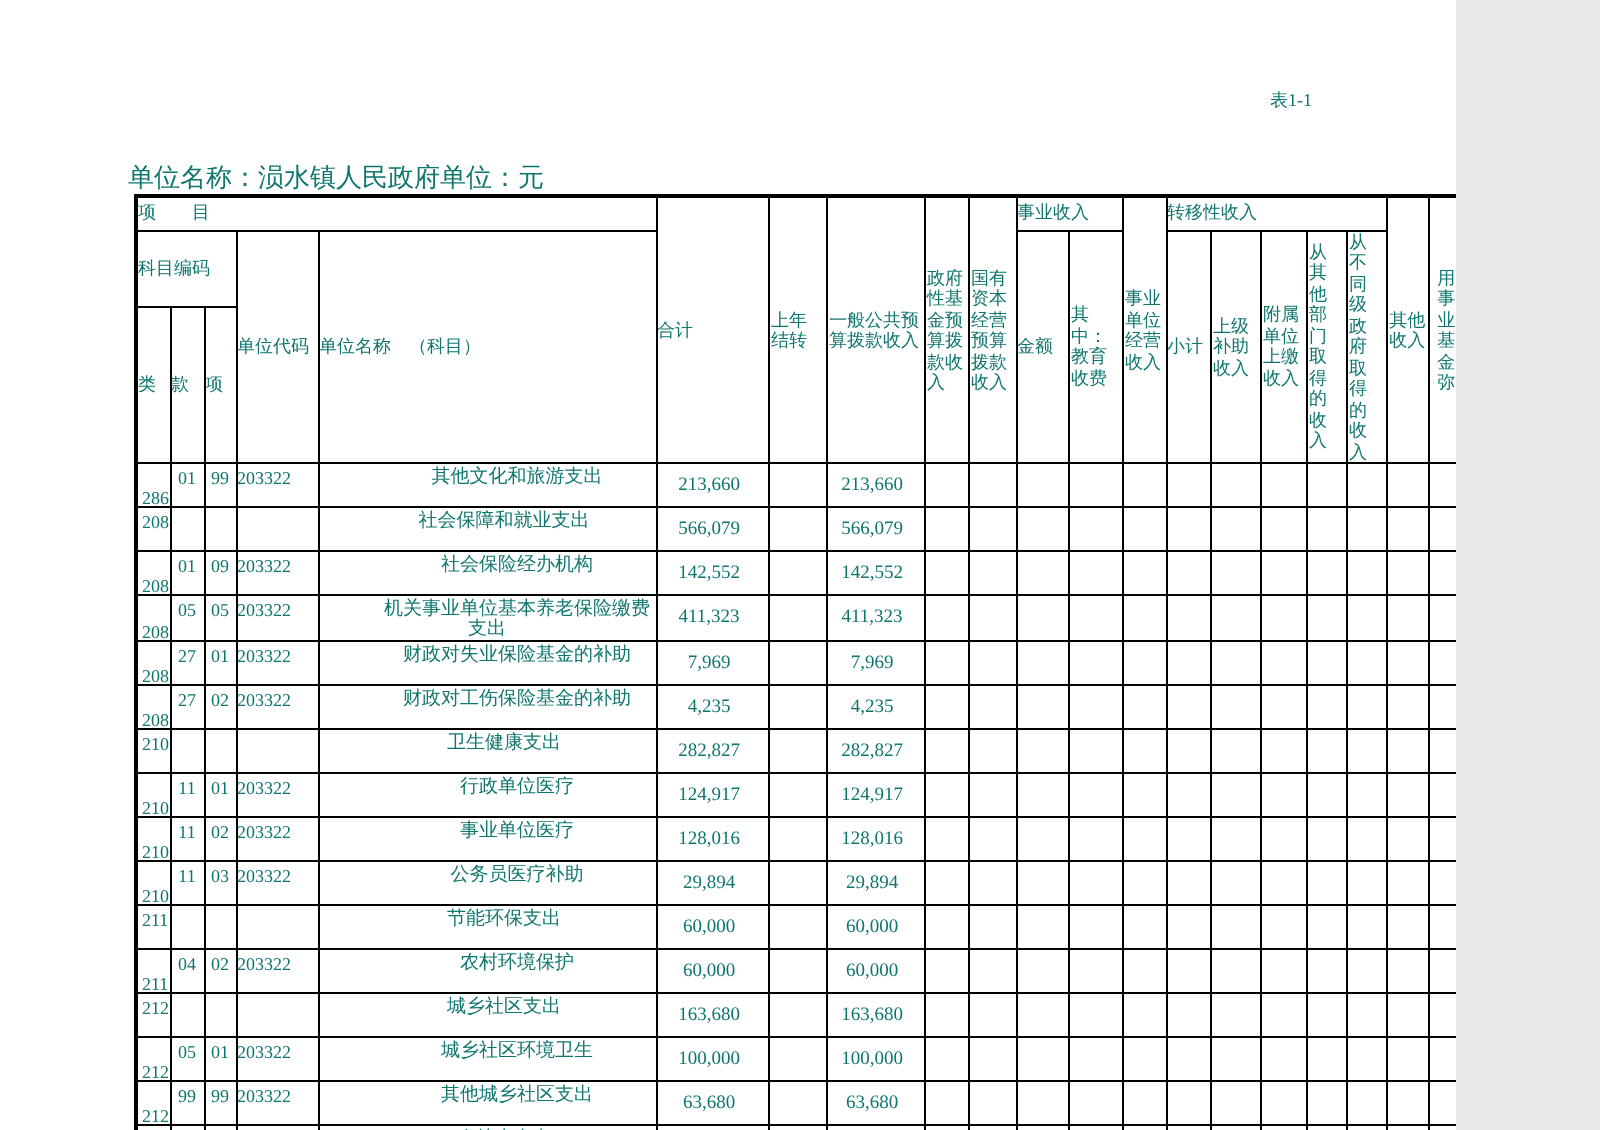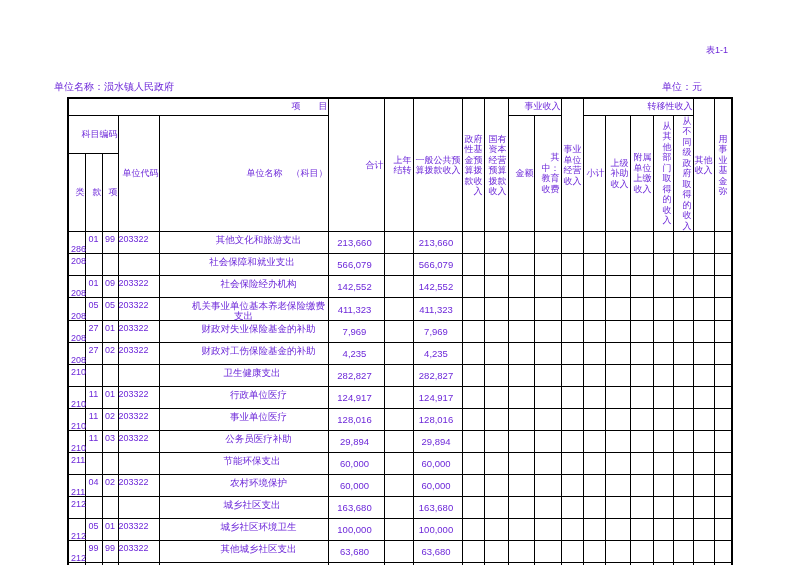--- a/index.html
+++ b/index.html
@@ -1,29 +1,29 @@
 <!DOCTYPE html>
 <html><head>
 <meta charset="utf-8">
 <style>
   html,body{margin:0;padding:0;background:#e8e8e8;}
   .page{
-    position:relative;width:800px;height:565px;background:#ffffff;
-    font-family:Liberation Sans, sans-serif;color:#6d28d9;overflow:hidden;
+    position:relative;width:728px;height:565px;background:#ffffff;
+    font-family:Liberation Serif, serif;color:#0f766e;overflow:hidden;
   }
   .table-tag{position:absolute;top:44px;right:72px;font-size:9px;}
   .title{position:absolute;top:55px;left:0;width:100%;margin:0;text-align:center;
     font-size:19px;font-weight:bold;letter-spacing:2px;}
-  .meta-row{position:absolute;top:80px;left:54px;width:664px;display:flex;
-    justify-content:space-between;font-size:10px;}
+  .meta-row{position:absolute;top:80px;left:64px;width:664px;display:flex;
+    font-size:13px;}
   .meta-row .right{padding-right:16px;}
   table{position:absolute;top:97px;left:67px;width:664px;border-collapse:collapse;
     table-layout:fixed;border:2px solid #000;}
   th,td{border:1px solid #000;padding:0;margin:0;}
-  th{font-weight:normal;font-size:9px;text-align:right;vertical-align:middle;
+  th{font-weight:normal;font-size:9px;text-align:left;vertical-align:middle;
     line-height:11px;overflow:hidden;}
   .rA{height:17px;}
   .rB{height:17px;}
   .rC{height:34px;}
   .wrap{word-break:break-all;padding:0 1px;line-height:10.5px;}
   .vcol{word-break:break-all;padding:0 4px;line-height:10.5px;}
   .subhdr{height:51px;}
   td{font-size:9.5px;height:18px;}
   .c-cls{font-size:9px;text-align:left;padding-left:2px;}
   .cls-bot{vertical-align:bottom;line-height:7px;}

